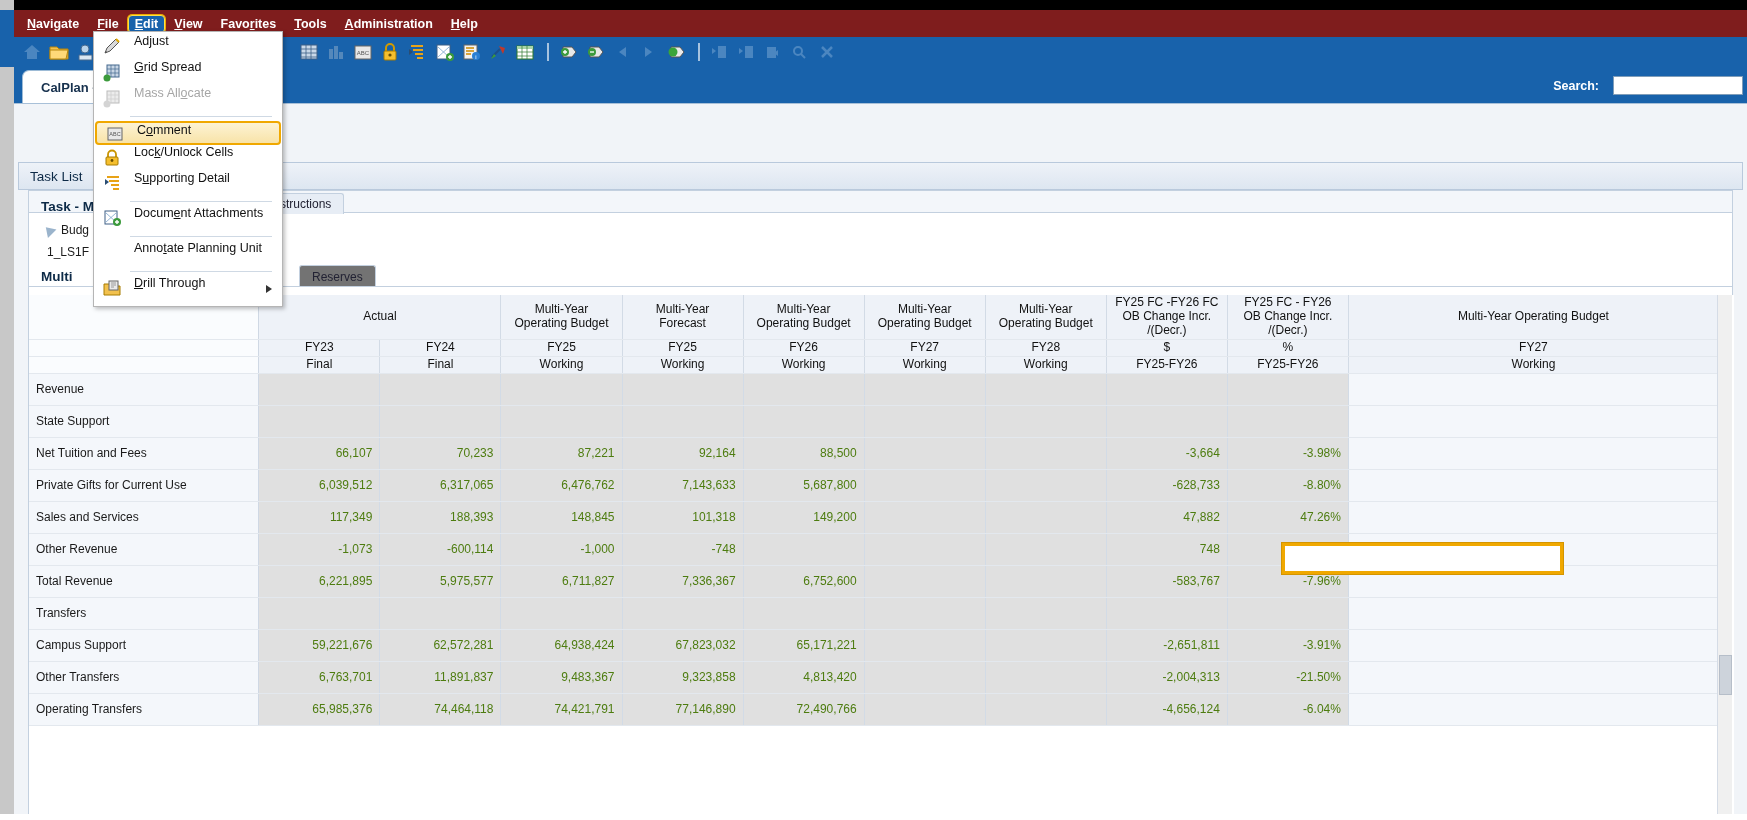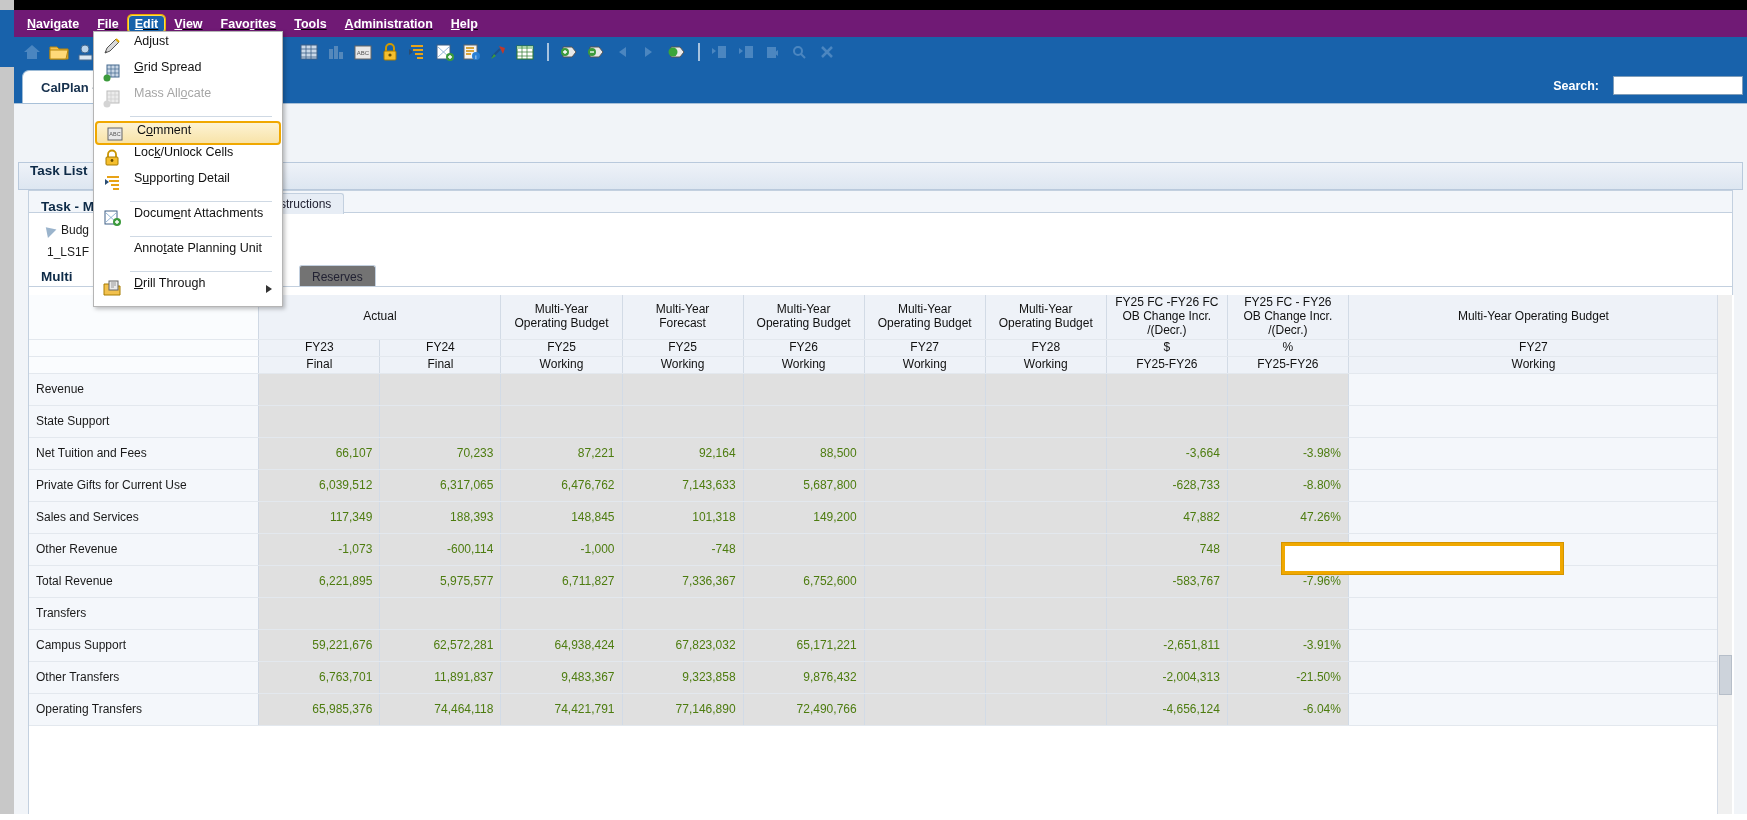--- a/index.html
+++ b/index.html
@@ -26,25 +26,24 @@
   .topstrip-left {
     position: absolute; top: 0; left: 0;
     width: 14px; height: 10px;
     background: #c8c8c8;
   }
 
   
   .menubar {
     position: absolute; top: 10px; left: 14px;
     width: 1733px; height: 27px;
-    background: #701a75;
+    background: #7f1d1d;
     display: flex;
     align-items: center;
     padding-left: 4px;
-    text-decoration: underline;
   }
   .menu-item {
     color: #ffffff;
     font-size: 12.5px;
     font-weight: bold;
     padding: 4px 9px;
     cursor: default;
     white-space: nowrap;
     position: relative;
   }
@@ -144,23 +143,23 @@
     background: #f1f4f8;
     border-top: 1px solid #a8c0d8;
   }
 
   
   .tasklist-header {
     position: absolute; top: 58px; left: 4px;
     width: 1725px; height: 28px;
     background: linear-gradient(to bottom,#eef2f8 0%, #dde6f1 100%);
     border: 1px solid #b9c9dc;
-    display: flex; 
+    display: flex; align-items: center;
     padding-left: 11px;
-    font-weight: bold; font-size: 13.5px;
+    font-weight: normal; font-size: 13.5px;
     color: #0d2a47;
   }
 
   
   .innerpanel {
     position: absolute; top: 86px; left: 14px;
     width: 1705px; height: 625px;
     background: #ffffff;
     border: 1px solid #c3d0df;
   }
@@ -788,21 +787,21 @@
                   <td class="num">-2,651,811</td>
                   <td class="num">-3.91%</td>
                   <td class="tail"></td>
                 </tr>
                 <tr>
                   <td class="rowlabel">Other Transfers</td>
                   <td class="num">6,763,701</td>
                   <td class="num">11,891,837</td>
                   <td class="num">9,483,367</td>
                   <td class="num">9,323,858</td>
-                  <td class="num">9,876,432</td>
+                  <td class="num">4,813,420</td>
                   <td class="blank"></td>
                   <td class="blank"></td>
                   <td class="num">-2,004,313</td>
                   <td class="num">-21.50%</td>
                   <td class="tail"></td>
                 </tr>
                 <tr>
                   <td class="rowlabel">Operating Transfers</td>
                   <td class="num">65,985,376</td>
                   <td class="num">74,464,118</td>

